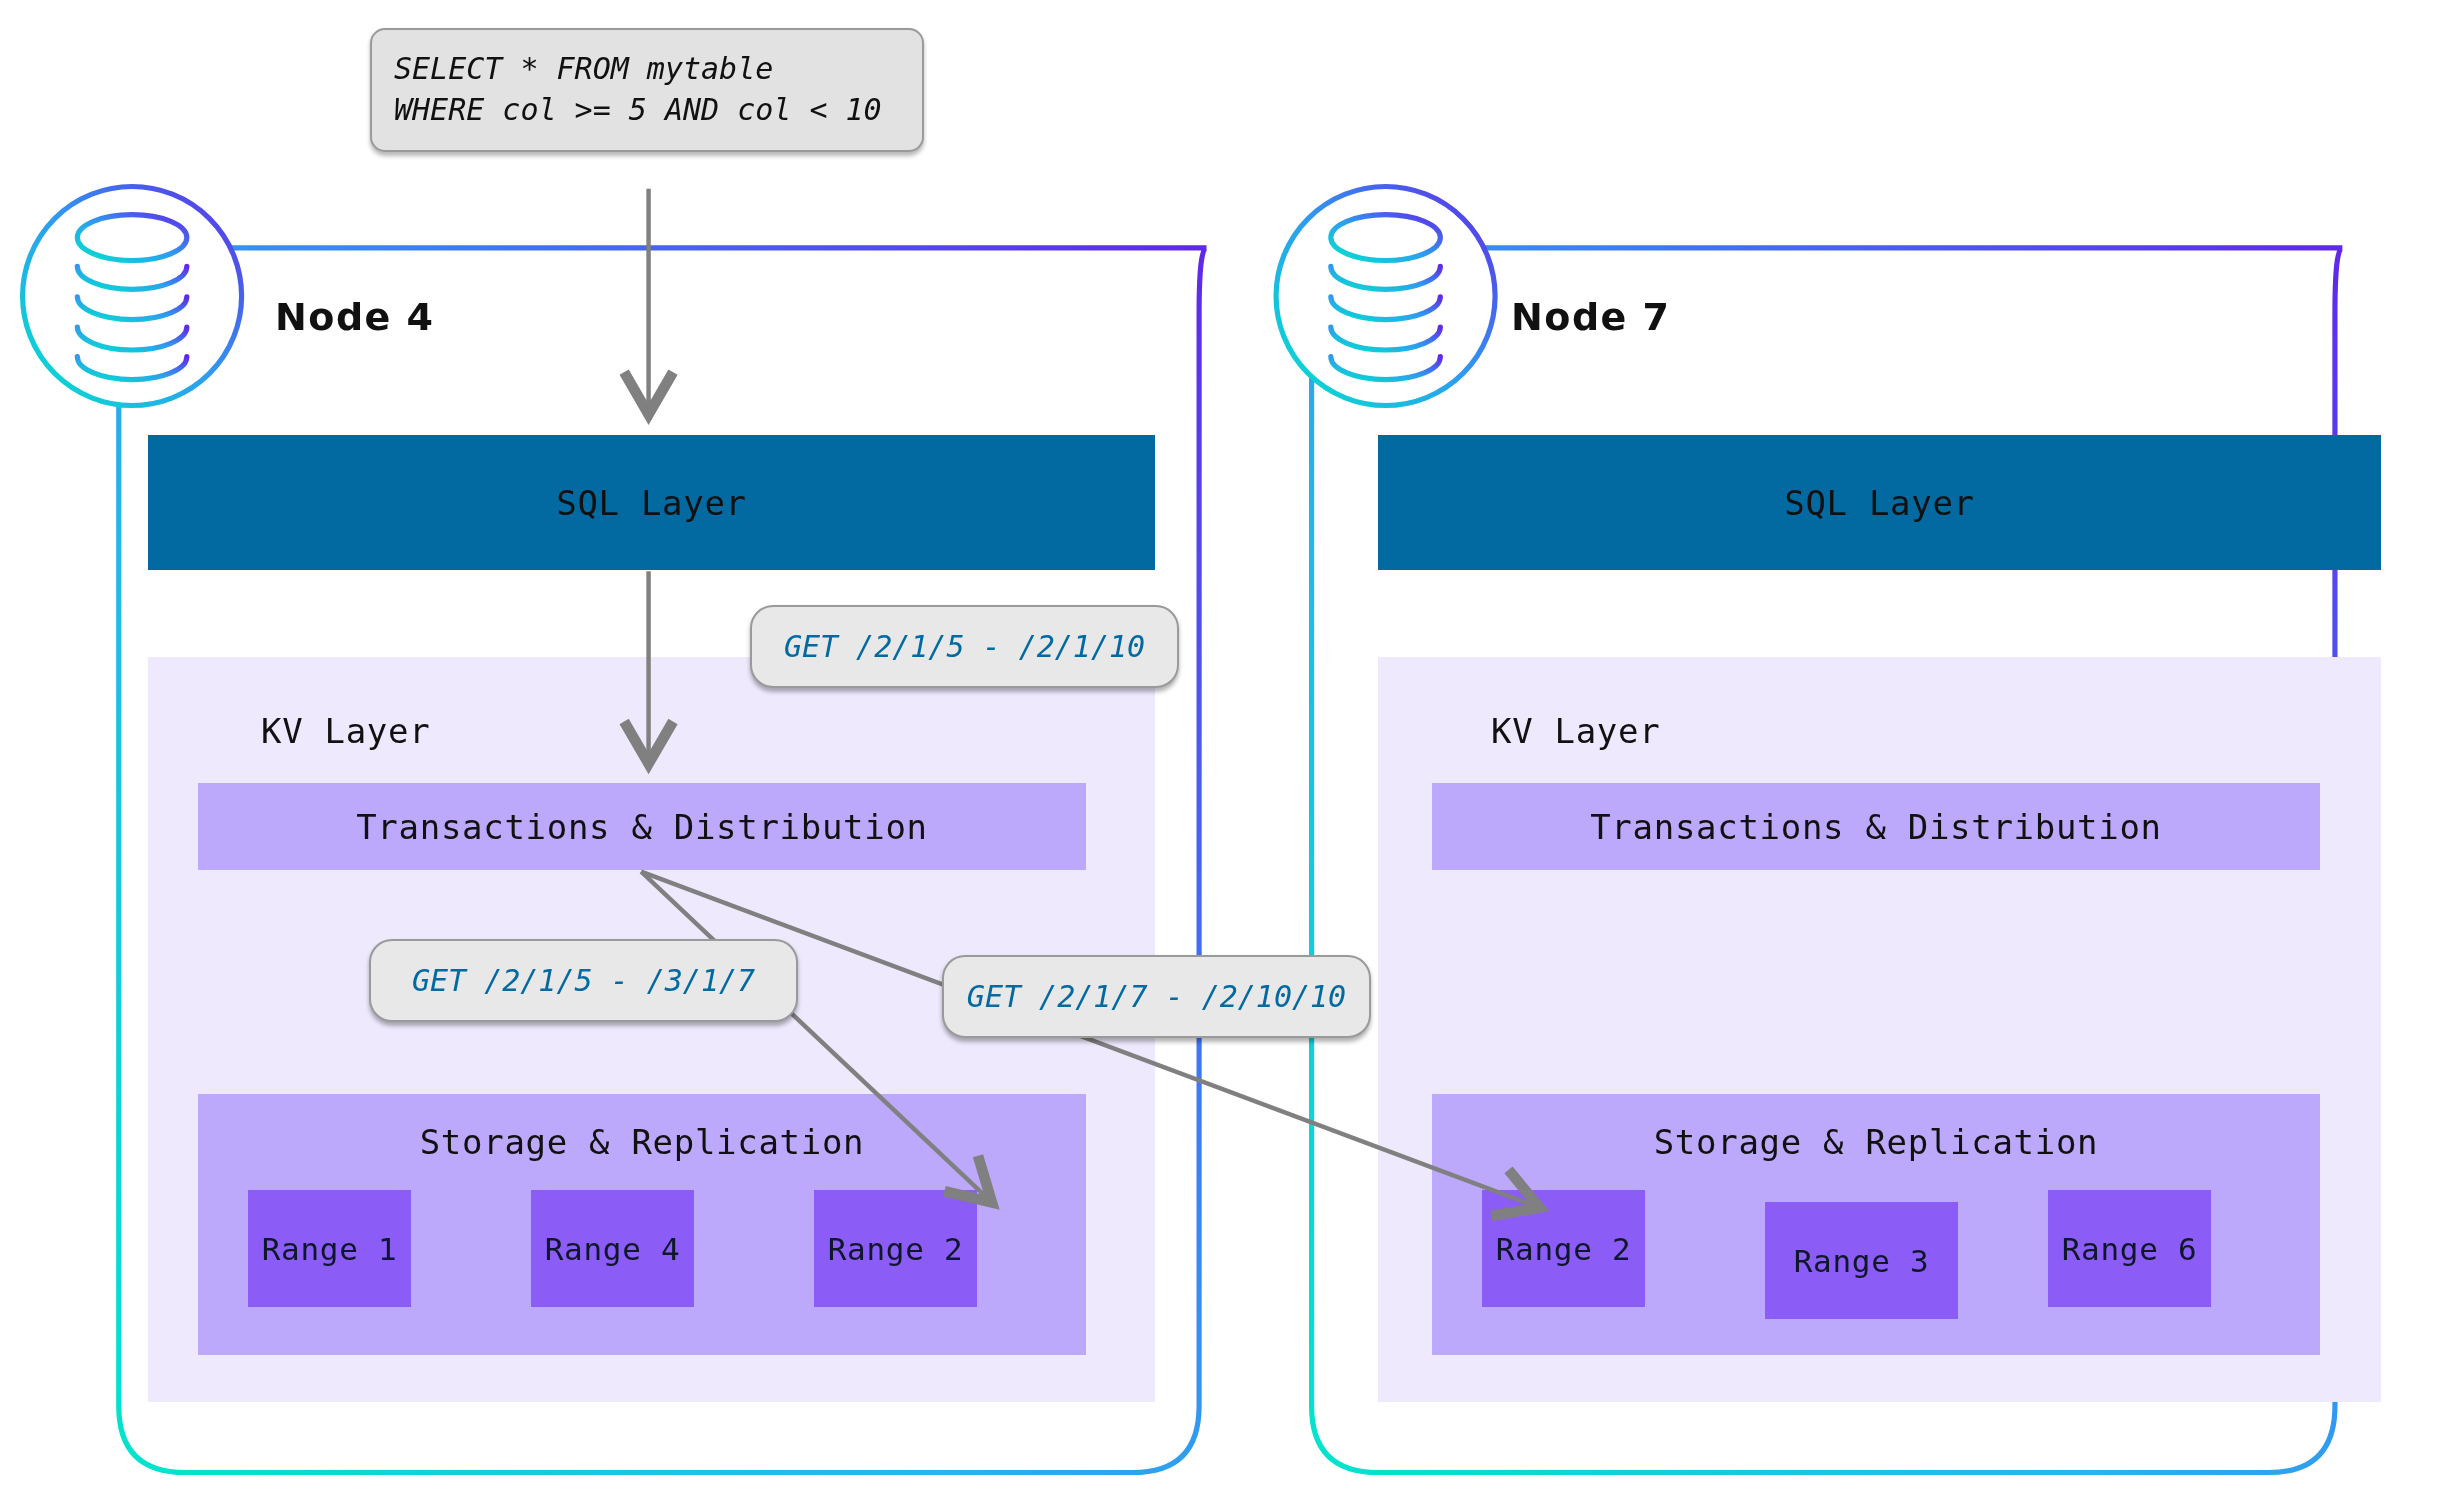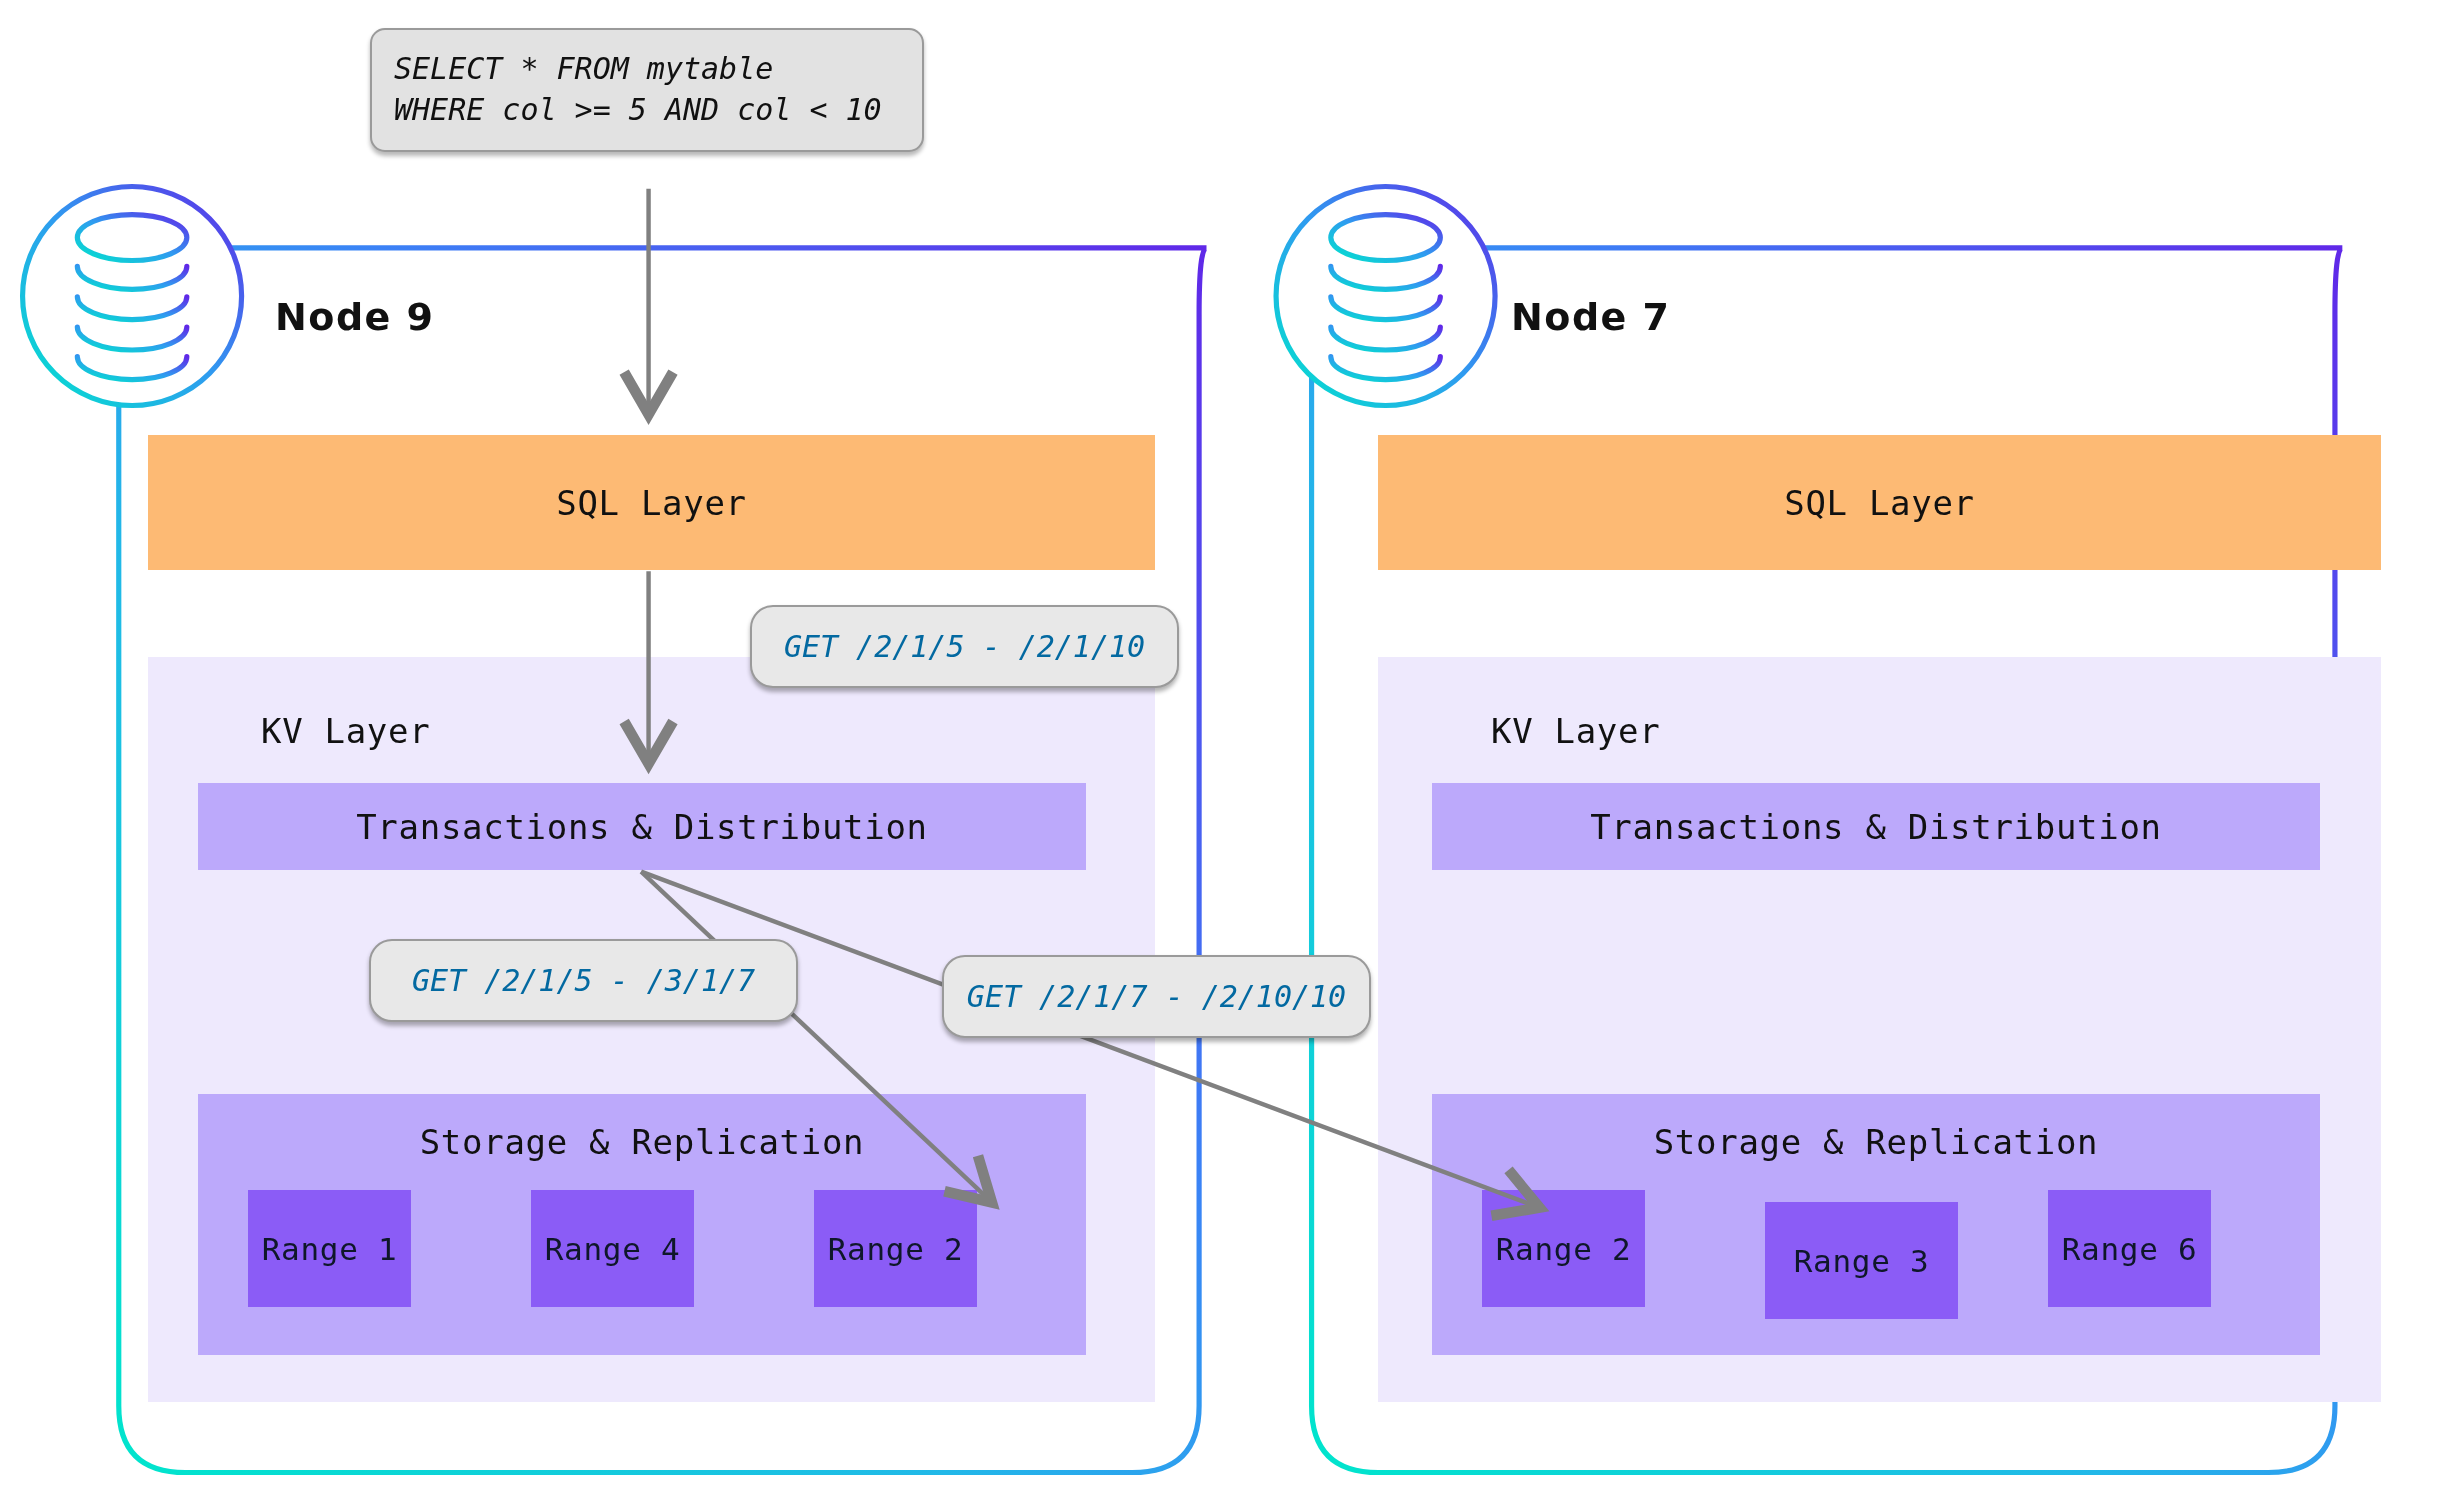--- a/index.html
+++ b/index.html
@@ -29,21 +29,21 @@
     font-family: "DejaVu Sans", sans-serif;
     font-weight: bold;
     font-size: 38px;
     color: #111111;
     letter-spacing: 1.5px;
     white-space: nowrap;
   }
   
   .sql-layer {
     position: absolute;
-    background: #fdba74;
+    background: #0369a1;
     display: flex;
     align-items: center;
     justify-content: center;
     font-size: 34px;
     color: #111111;
     letter-spacing: 0.7px;
   }
   
   .kv-panel {
     position: absolute;
@@ -181,21 +181,21 @@
       <ellipse cx="1872" cy="321" rx="74" ry="31"></ellipse>
       <path d="M 1798,321 L 1798,482"></path>
       <path d="M 1946,321 L 1946,482"></path>
       <path d="M 1798,360 a 74,31 0 0 0 148,0"></path>
       <path d="M 1798,401 a 74,31 0 0 0 148,0"></path>
       <path d="M 1798,442 a 74,31 0 0 0 148,0"></path>
       <path d="M 1798,482 a 74,31 0 0 0 148,0"></path>
     </g>
   </svg>
 
-  <div class="node-title" style="left:275px; top:295px;">Node 9</div>
+  <div class="node-title" style="left:275px; top:295px;">Node 4</div>
 
   <div class="sql-layer" style="left:148px; top:435px; width:1007px; height:135px;">
     <span>SQL Layer</span>
   </div>
 
   <div class="kv-panel" style="left:148px; top:657px; width:1007px; height:745px;"></div>
   <div class="kv-panel-label" style="left:261px; top:711px;">KV Layer</div>
 
   <div class="txn-bar" style="left:198px; top:783px; width:888px; height:87px;">
     <span>Transactions &amp; Distribution</span>

